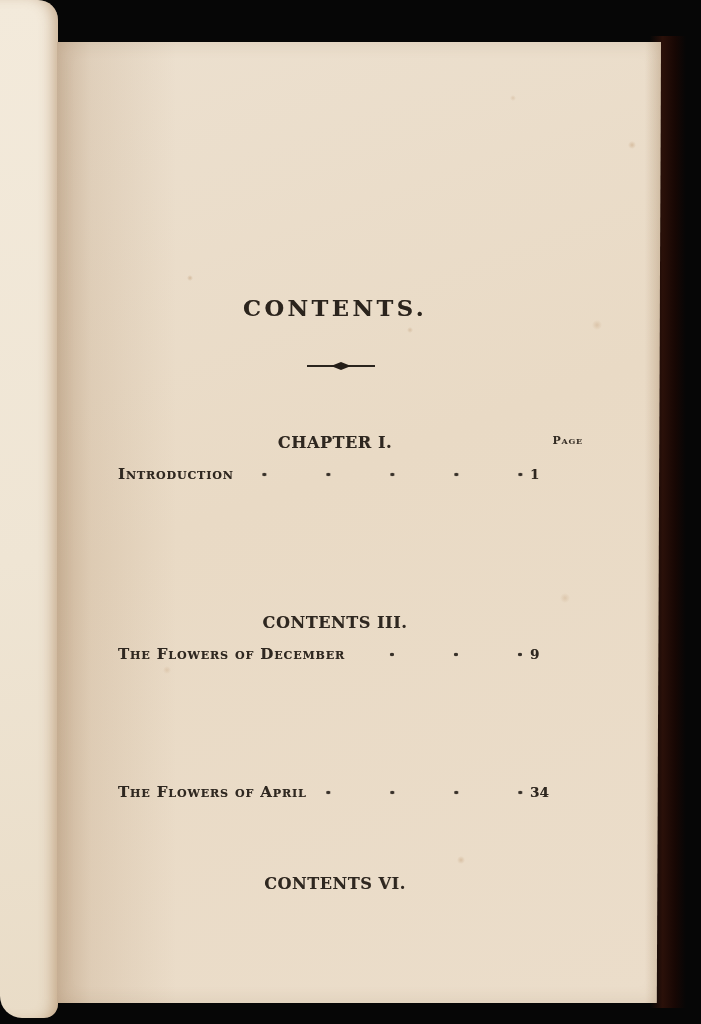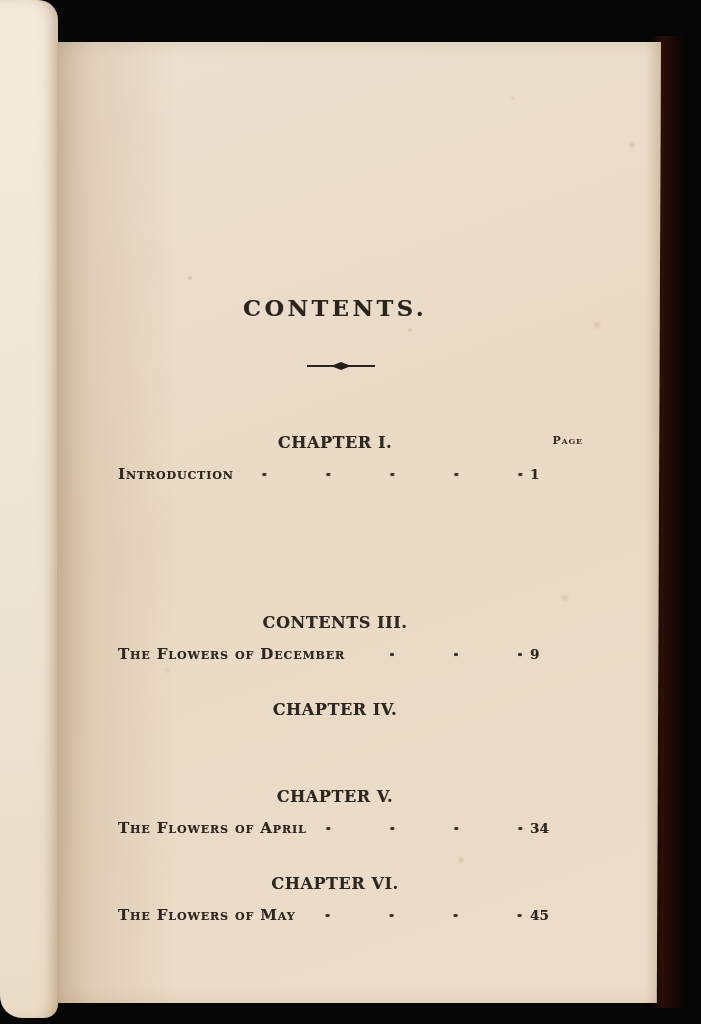--- a/index.html
+++ b/index.html
@@ -210,36 +210,29 @@
       <section class="chapter c3">
         <h2 class="chapter-heading">CONTENTS III.</h2>
         <div class="toc-row">
           <span class="toc-title">The Flowers of December</span>
           <span class="leader"></span>
           <span class="toc-page">9</span>
         </div>
       </section>
 
       <section class="chapter c4">
-        <h2 class="chapter-heading">CHAPTER IV.</h2>
       </section>
 
       <section class="chapter c5">
-        <h2 class="chapter-heading">CHAPTER V.</h2>
         <div class="toc-row">
           <span class="toc-title">The Flowers of April</span>
           <span class="leader"></span>
           <span class="toc-page">34</span>
         </div>
       </section>
 
       <section class="chapter c6">
-        <h2 class="chapter-heading">CHAPTER VI.</h2>
-        <div class="toc-row">
-          <span class="toc-title">The Flowers of May</span>
-          <span class="leader"></span>
-          <span class="toc-page">45</span>
-        </div>
+        <h2 class="chapter-heading">CONTENTS VI.</h2>
       </section>
 
     </div>
   </div>
 </div>
 
 </body></html>

